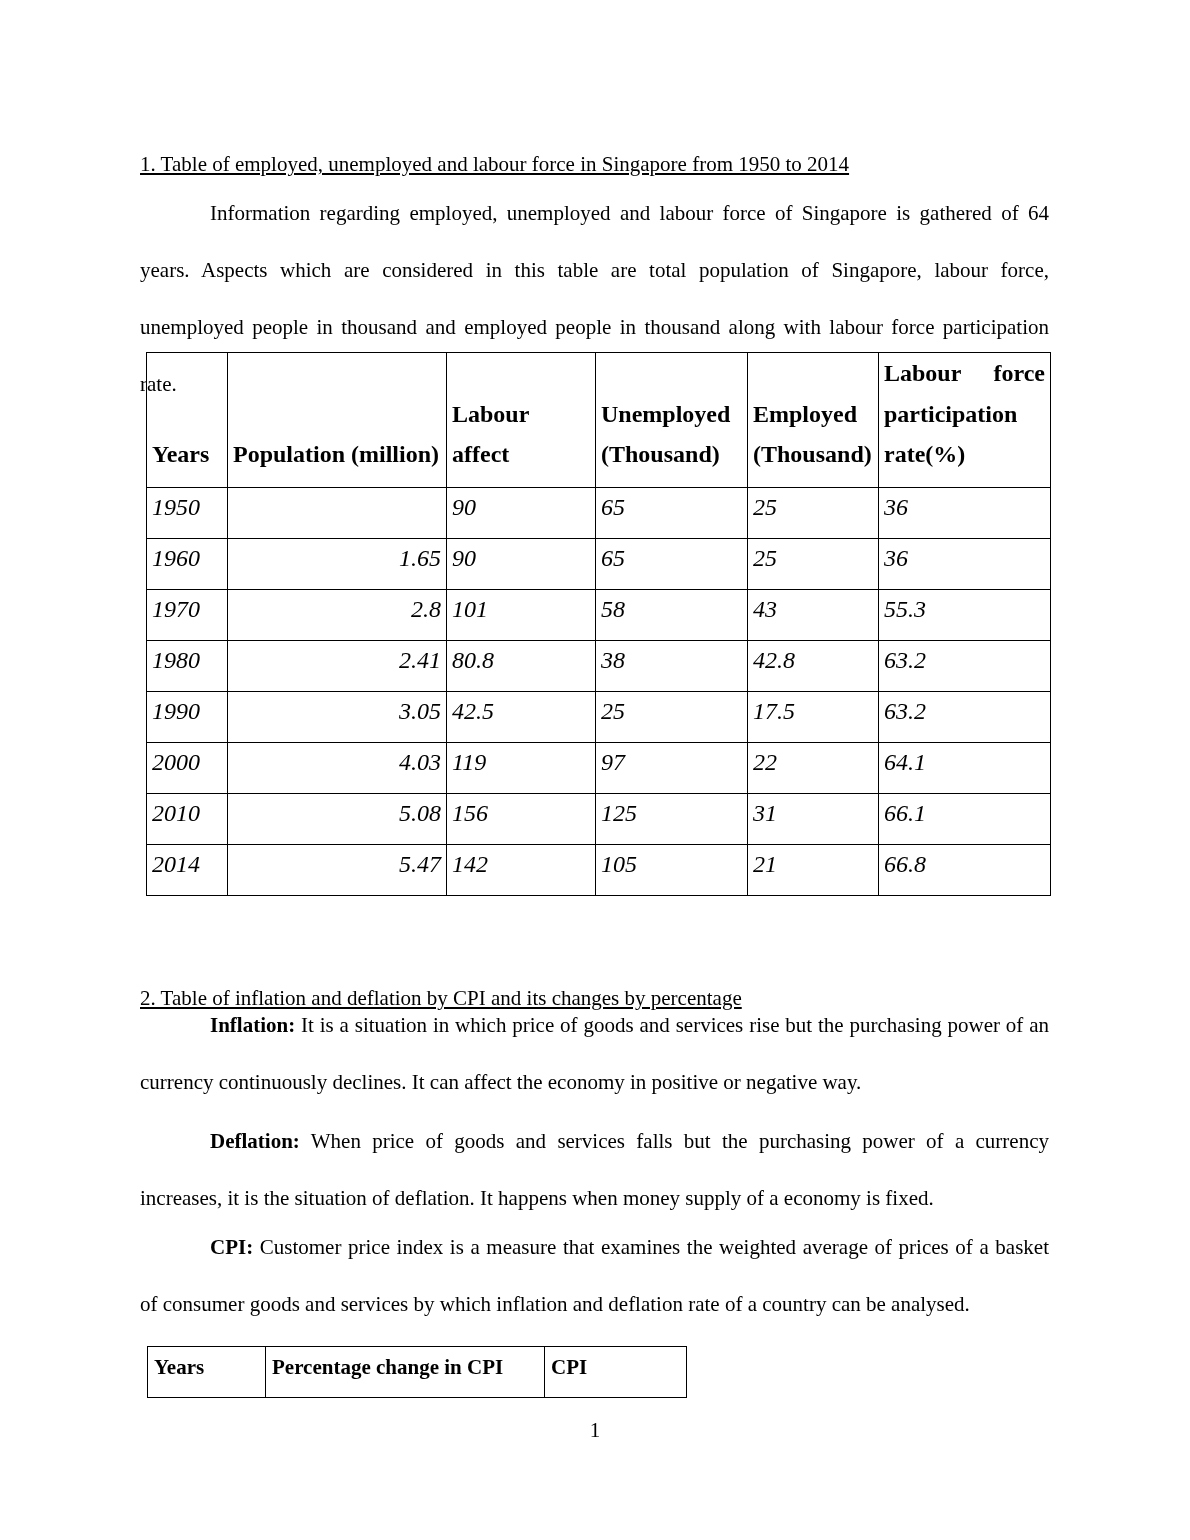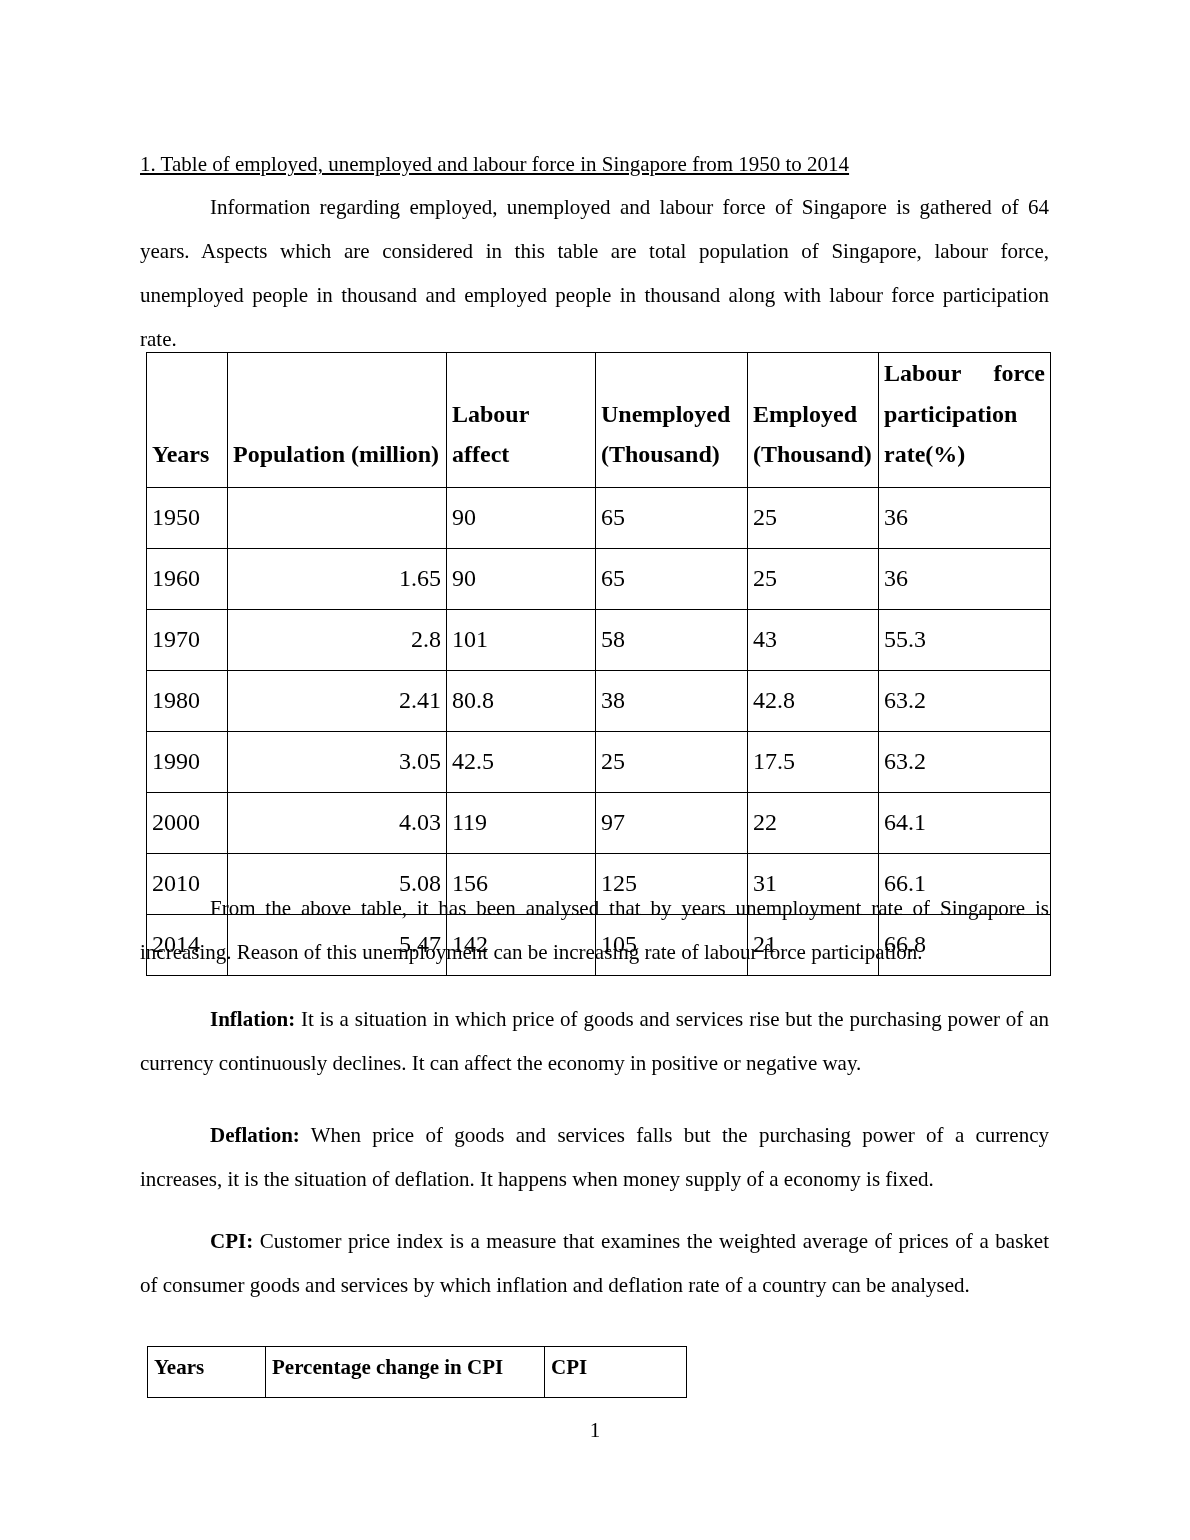--- a/index.html
+++ b/index.html
@@ -7,34 +7,34 @@
     width: 1190px; height: 1540px; position: relative; overflow: hidden;
     font-family: "Liberation Serif", serif; color: #000; font-size: 21px;
   }
   .page { position: absolute; left: 0; top: 0; width: 1190px; height: 1540px; }
   .heading {
     position: absolute; left: 140px; text-decoration: underline;
     line-height: 24px; white-space: nowrap;
   }
   .para {
     position: absolute; left: 140px; width: 909px;
-    line-height: 44px; text-align: justify; margin: 0;
+    line-height: 57px; text-align: justify; margin: 0;
   }
   .para .indent { display: inline-block; width: 70px; }
   .para b { font-weight: bold; }
   table.t1 {
     position: absolute; left: 146px; top: 352px; width: 904px;
     border-collapse: collapse; table-layout: fixed;
   }
   table.t1 td, table.t1 th {
     border: 1px solid #000; padding: 0 5px; vertical-align: top;
     font-size: 24px; line-height: 40.5px; text-align: left; font-weight: normal;
   }
   table.t1 th { font-weight: bold; vertical-align: bottom; padding-bottom: 12px; }
-  table.t1 tr.body-row td { height: 50px; padding-top: 10px; line-height: 38px; }
+  table.t1 tr.body-row td { height: 50px; padding-top: 0; line-height: 38px; font-style: italic; }
   table.t1 td.num { text-align: right; }
   .lfpr-first { display: flex; justify-content: space-between; }
   table.t2 {
     position: absolute; left: 147px; top: 1346px; width: 539px;
     border-collapse: collapse; table-layout: fixed;
   }
   table.t2 th {
     border: 1px solid #000; font-weight: bold; text-align: left;
     vertical-align: top; padding: 2px 6px 0 6px; height: 48px; font-size: 21px;
     line-height: 36px;
@@ -133,22 +133,22 @@
           <td>2014</td>
           <td class="num">5.47</td>
           <td>142</td>
           <td>105</td>
           <td>21</td>
           <td>66.8</td>
         </tr>
       </tbody>
   </table>
 
-  <p class="para" style="top:886px;"><span class="indent"></span><span>From the above table, it has been analysed that by years unemployment rate of Singapore is increasing. Reason of this unemployment can be increasing rate of labour force participation.</span></p>
 
+  <div class="heading" style="top:986px;">2. Table of inflation and deflation by CPI and its changes by percentage</div>
 
   <p class="para" style="top:972px;margin-top:25px;"><span class="indent"></span><b>Inflation:</b><span> It is a situation in which price of goods and services rise but the purchasing power of an currency continuously declines. It can affect the economy in positive or negative way.</span></p>
 
   <p class="para" style="top:1113px;"><span class="indent"></span><b>Deflation:</b><span> When price of goods and services falls but the purchasing power of a currency increases, it is the situation of deflation. It happens when money supply of a economy is fixed.</span></p>
 
   <p class="para" style="top:1219px;"><span class="indent"></span><b>CPI:</b><span> Customer price index is a measure that examines the weighted average  of prices of a basket  of consumer goods and services by which inflation and deflation rate of a country can be analysed.</span></p>
 
   <table class="t2">
     <colgroup>
         <col style="width:118px">

